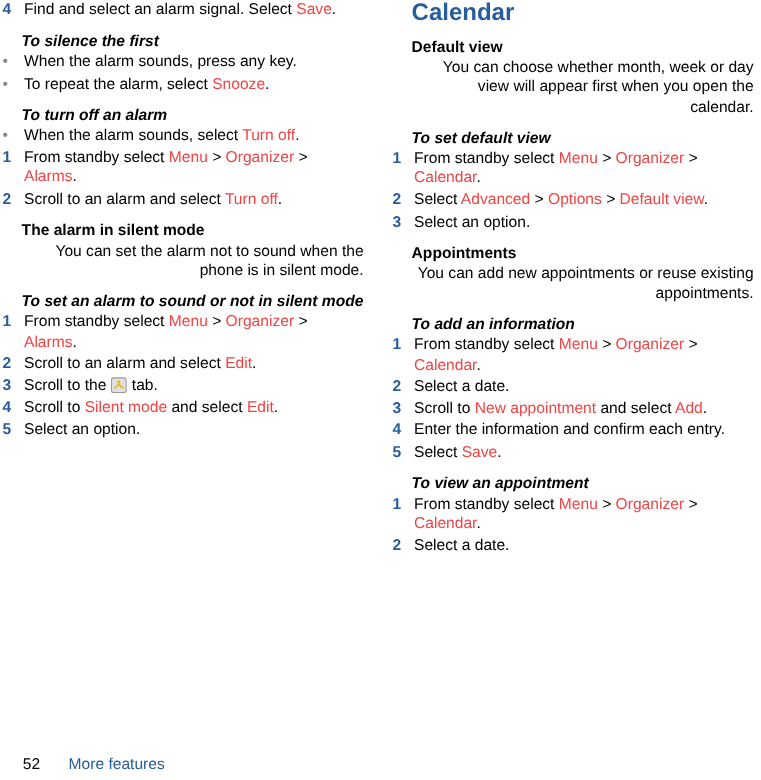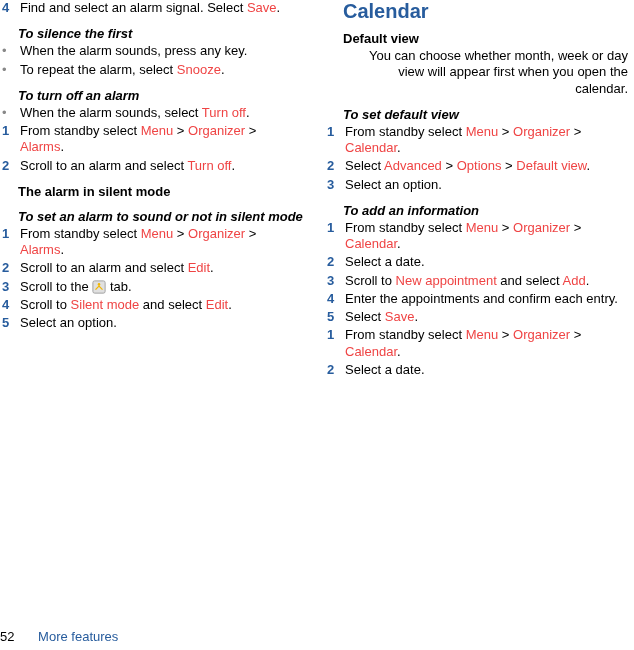--- a/index.html
+++ b/index.html
@@ -63,21 +63,21 @@
 .icon{
   display:inline-block;
   width:14px;height:14px;
   vertical-align:-3px;
 }
 .footer{
   position:absolute;
   left:0;bottom:6px;
   color:#275c9d;
   font-size:13px;
-  padding-left:0;
+  padding-left:19px;
 }
 .footer .pg{color:#000;margin-right:20px}
 </style>
 </head>
 <body>
 
 <div class="cols">
 
   <div class="col col-left">
 
@@ -115,20 +115,21 @@
       </div>
     </div>
     <div class="row">
       <div class="num">2</div>
       <div class="body">
         <span>Scroll to an alarm and select </span><span class="hl">Turn off</span><span>.</span>
       </div>
     </div>
 
     <div class="sub-plain">The alarm in silent mode</div>
+    <div class="para">You can set the alarm not to sound when the phone is in silent mode.</div>
 
     <div class="sub">To set an alarm to sound or not in silent mode</div>
     <div class="row">
       <div class="num">1</div>
       <div class="body">
         <span>From standby select </span><span class="hl">Menu</span><span> &gt; </span><span class="hl">Organizer</span><span> &gt; </span><span class="hl">Alarms</span><span>.</span>
       </div>
     </div>
     <div class="row">
       <div class="num">2</div>
@@ -177,49 +178,52 @@
       <div class="num">2</div>
       <div class="body">
         <span>Select </span><span class="hl">Advanced</span><span> &gt; </span><span class="hl">Options</span><span> &gt; </span><span class="hl">Default view</span><span>.</span>
       </div>
     </div>
     <div class="row">
       <div class="num">3</div>
       <div class="body">Select an option.</div>
     </div>
 
+    <div class="sub-plain">Appointments</div>
+    <div class="para">You can add new appointments or reuse existing appointments.</div>
 
     <div class="sub">To add an information</div>
     <div class="row">
       <div class="num">1</div>
       <div class="body">
         <span>From standby select </span><span class="hl">Menu</span><span> &gt; </span><span class="hl">Organizer</span><span> &gt; </span><span class="hl">Calendar</span><span>.</span>
       </div>
     </div>
     <div class="row">
       <div class="num">2</div>
       <div class="body">Select a date.</div>
     </div>
     <div class="row">
       <div class="num">3</div>
       <div class="body">
         <span>Scroll to </span><span class="hl">New appointment</span><span> and select </span><span class="hl">Add</span><span>.</span>
       </div>
     </div>
     <div class="row">
       <div class="num">4</div>
-      <div class="body">Enter the appointments and confirm each entry.</div>
+      <div class="body">Enter the information and confirm each entry.</div>
     </div>
     <div class="row">
       <div class="num">5</div>
       <div class="body">
         <span>Select </span><span class="hl">Save</span><span>.</span>
       </div>
     </div>
 
+    <div class="sub">To view an appointment</div>
     <div class="row">
       <div class="num">1</div>
       <div class="body">
         <span>From standby select </span><span class="hl">Menu</span><span> &gt; </span><span class="hl">Organizer</span><span> &gt; </span><span class="hl">Calendar</span><span>.</span>
       </div>
     </div>
     <div class="row">
       <div class="num">2</div>
       <div class="body">Select a date.</div>
     </div>

